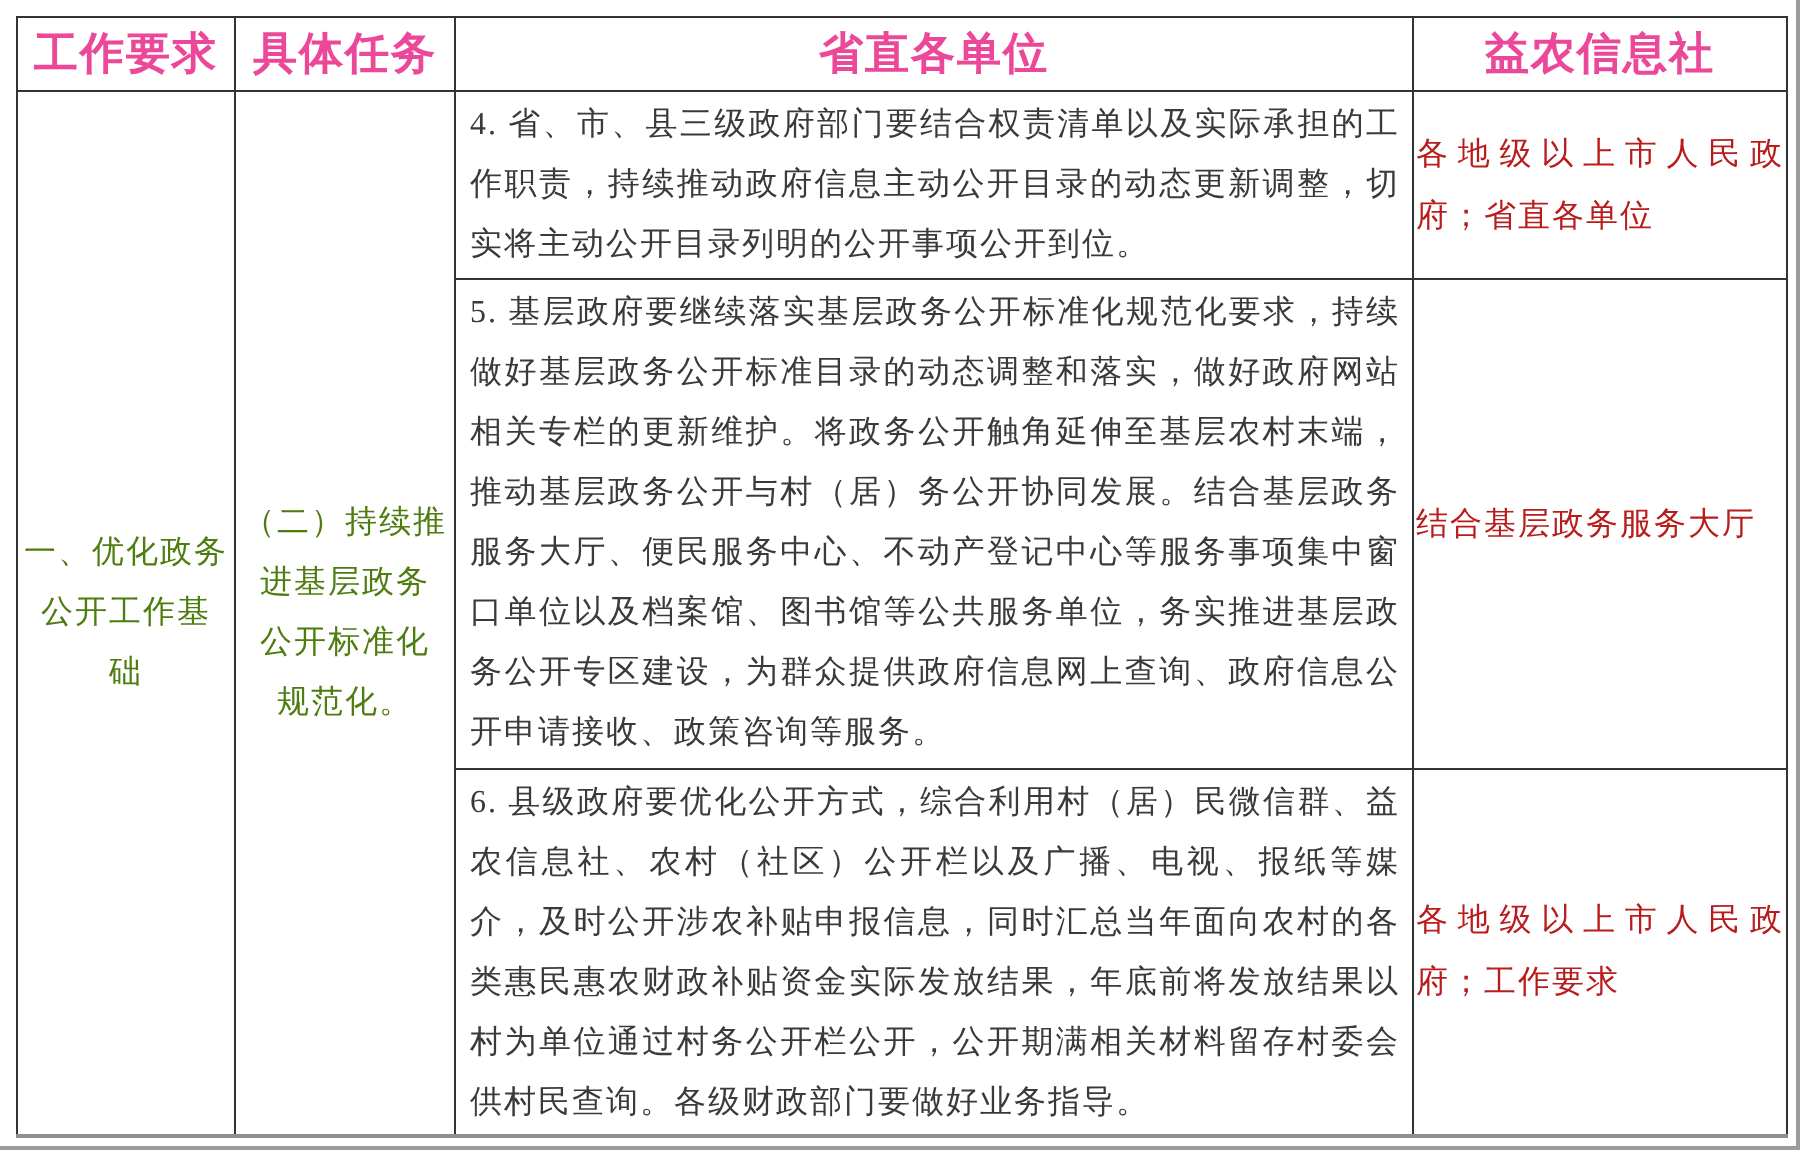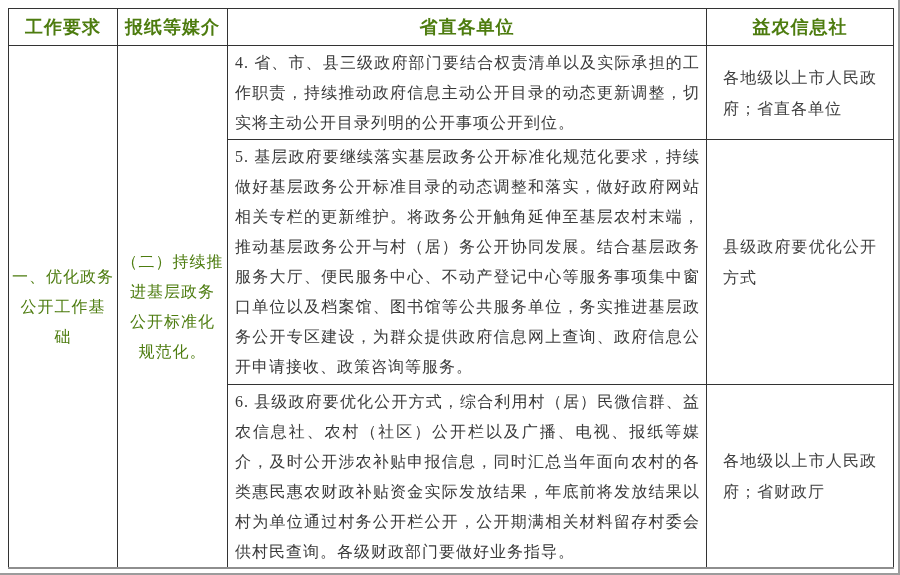--- a/index.html
+++ b/index.html
@@ -30,24 +30,24 @@
   .doc-table col.c4 { width: 187px; }
   .doc-table th, .doc-table td {
     border: 1px solid #333333;
     vertical-align: middle;
     background: #ffffff;
   }
   .doc-table th {
     height: 36px;
     font-family: "Liberation Sans", "DejaVu Sans", sans-serif;
     font-weight: bold;
-    font-size: 18px;
+    font-size: 22px;
     letter-spacing: 1px;
     text-align: center;
-    color: #4d7c0f;
+    color: #ec4899;
     padding: 0;
   }
   tr.row-a { height: 94px; }
   tr.row-b { height: 245px; }
   tr.row-c { height: 182px; }
   td.merge {
     text-align: center;
     vertical-align: middle;
     white-space: pre-line;
     font-size: 16px;
@@ -68,58 +68,58 @@
     color: #3a3a3a;
   }
   td.unit {
     vertical-align: middle;
     text-align: justify;
     text-justify: inter-ideograph;
     font-size: 16px;
     line-height: 31px;
     letter-spacing: 1px;
     line-break: strict;
-    padding: 0 16px;
-    color: #404040;
+    padding: 0 1px;
+    color: #b91c1c;
   }
 </style>
 </head>
 <body>
 
 <div class="page">
   <table class="doc-table">
     <colgroup>
       <col class="c1">
         <col class="c2">
         <col class="c3">
         <col class="c4">
     </colgroup>
     <thead>
       <tr class="header-row">
         <th>工作要求</th>
-        <th>报纸等媒介</th>
+        <th>具体任务</th>
         <th>省直各单位</th>
         <th>益农信息社</th>
       </tr>
     </thead>
     <tbody>
       <tr class="row-a">
         <td class="merge" rowspan="3">一、优化政务
 公开工作基
 础</td>
         <td class="merge" rowspan="3">（二）持续推
 进基层政务
 公开标准化
 规范化。</td>
         <td class="req">4. 省、市、县三级政府部门要结合权责清单以及实际承担的工作职责，持续推动政府信息主动公开目录的动态更新调整，切实将主动公开目录列明的公开事项公开到位。</td>
         <td class="unit">各地级以上市人民政府；省直各单位</td>
       </tr>
       <tr class="row-b">
         <td class="req">5. 基层政府要继续落实基层政务公开标准化规范化要求，持续做好基层政务公开标准目录的动态调整和落实，做好政府网站相关专栏的更新维护。将政务公开触角延伸至基层农村末端，推动基层政务公开与村（居）务公开协同发展。结合基层政务服务大厅、便民服务中心、不动产登记中心等服务事项集中窗口单位以及档案馆、图书馆等公共服务单位，务实推进基层政务公开专区建设，为群众提供政府信息网上查询、政府信息公开申请接收、政策咨询等服务。</td>
-        <td class="unit">县级政府要优化公开方式</td>
+        <td class="unit">结合基层政务服务大厅</td>
       </tr>
       <tr class="row-c">
         <td class="req">6. 县级政府要优化公开方式，综合利用村（居）民微信群、益农信息社、农村（社区）公开栏以及广播、电视、报纸等媒介，及时公开涉农补贴申报信息，同时汇总当年面向农村的各类惠民惠农财政补贴资金实际发放结果，年底前将发放结果以村为单位通过村务公开栏公开，公开期满相关材料留存村委会供村民查询。各级财政部门要做好业务指导。</td>
-        <td class="unit">各地级以上市人民政府；省财政厅</td>
+        <td class="unit">各地级以上市人民政府；工作要求</td>
       </tr>
     </tbody>
   </table>
 </div>
 
 </body></html>

